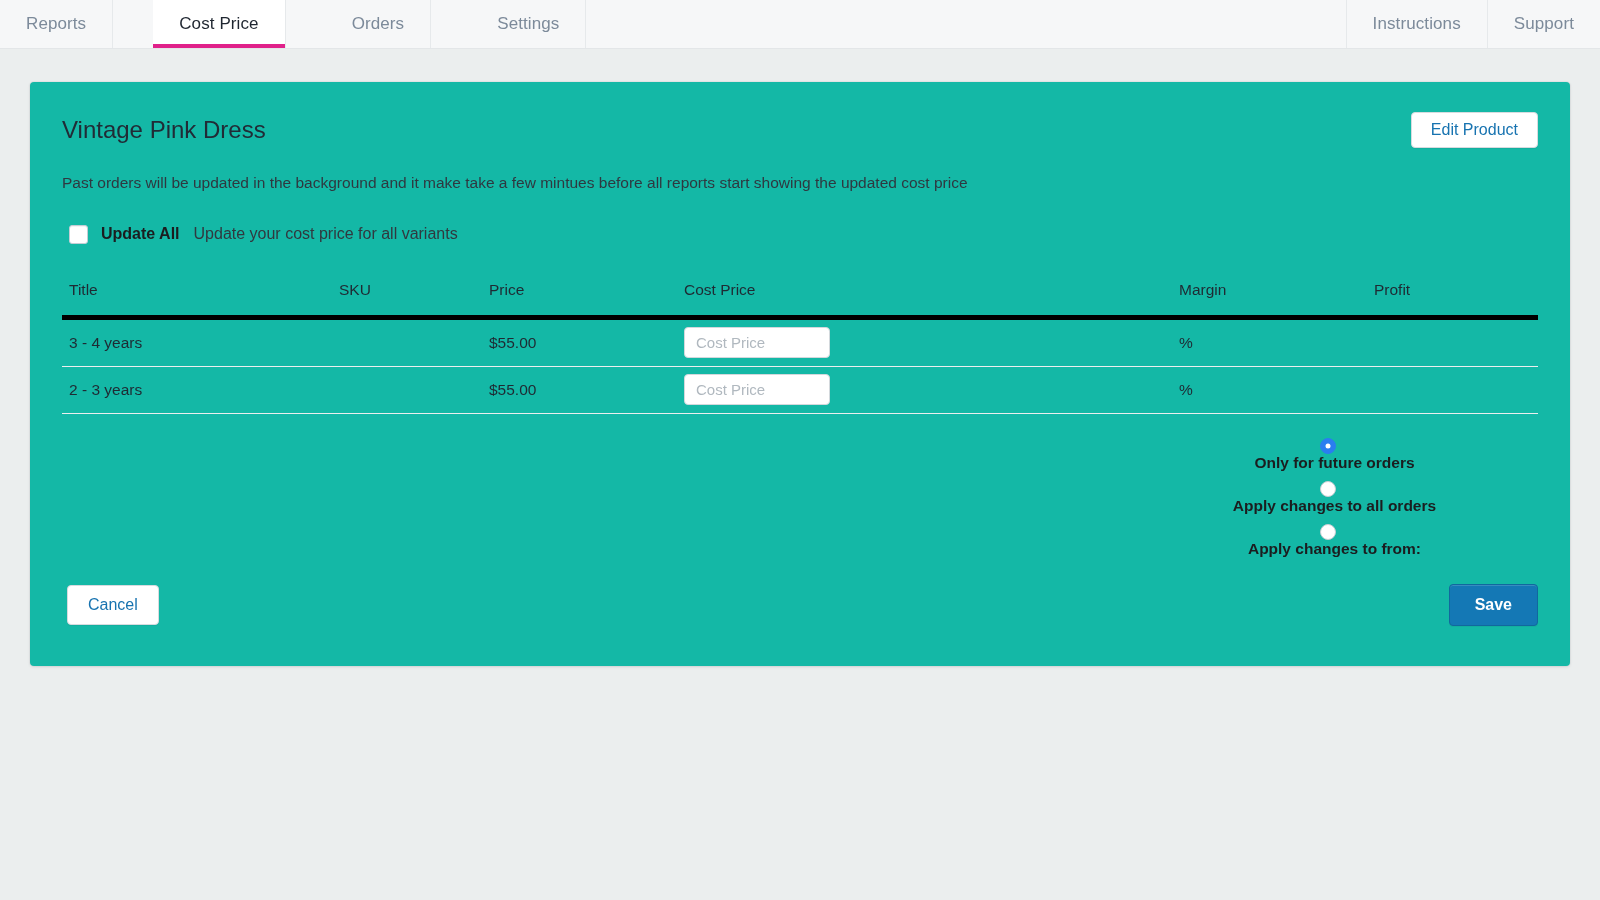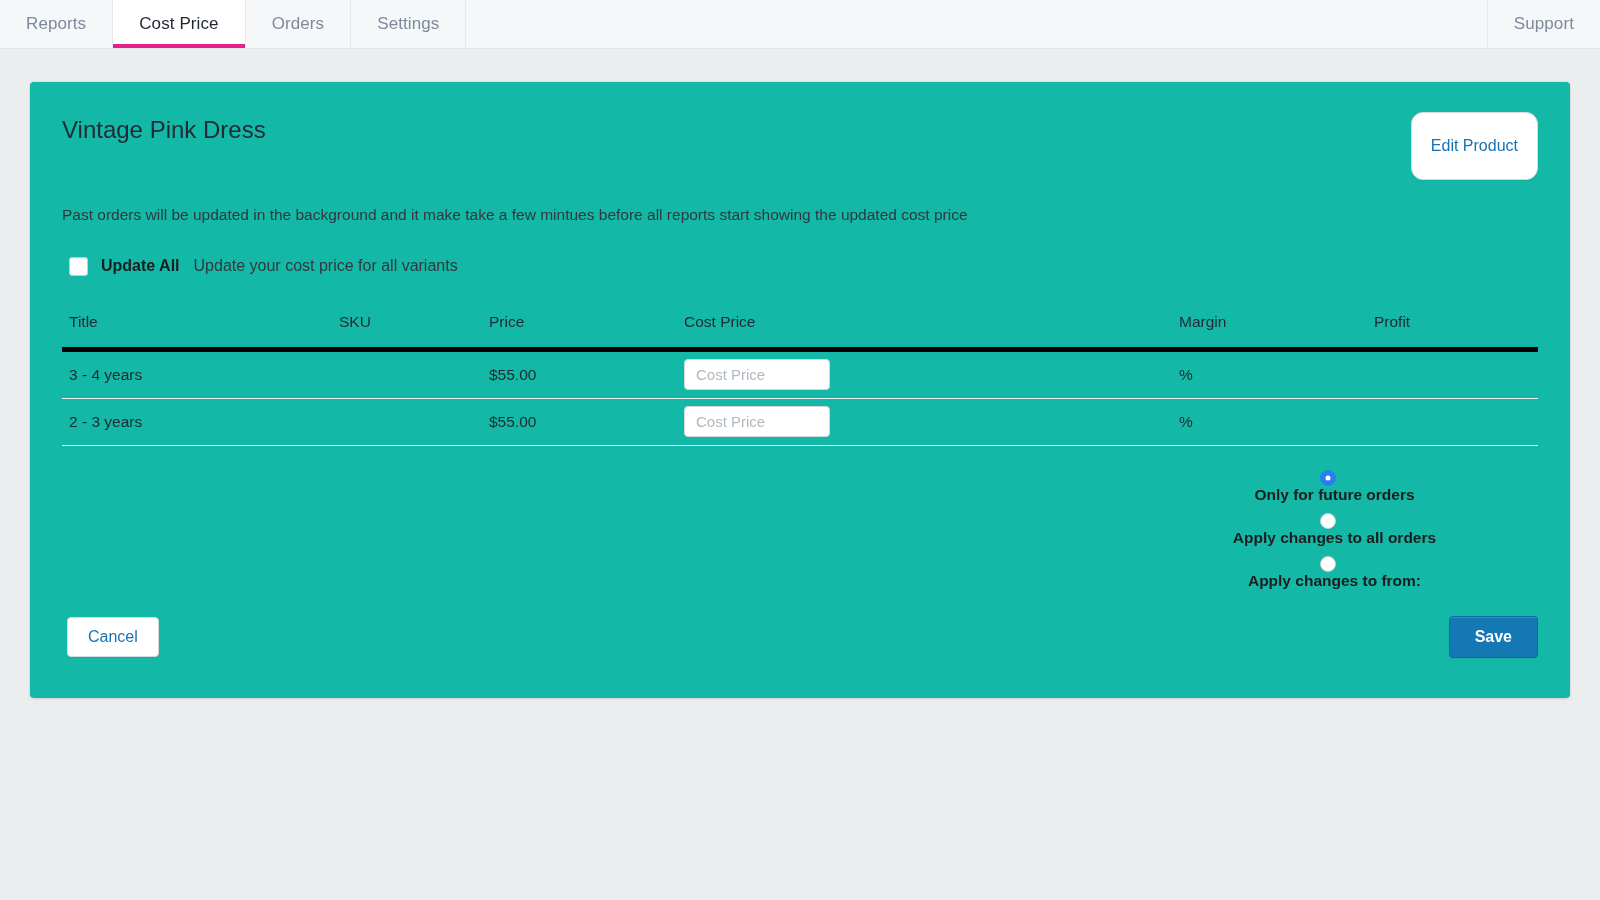--- a/index.html
+++ b/index.html
@@ -20,20 +20,21 @@
     height: 49px;
     background: #f6f7f8;
     border-bottom: 1px solid #e3e6e8;
     display: flex;
     align-items: stretch;
     box-sizing: border-box;
   }
   .nav-left {
     display: flex;
     align-items: stretch;
+    gap: 40px;
   }
   .nav-right {
     display: flex;
     align-items: stretch;
     margin-left: auto;
   }
   .tab {
     display: flex;
     align-items: center;
     justify-content: center;
@@ -89,25 +90,25 @@
     color: #212b36;
     font-weight: 400;
     margin: 0;
     line-height: 1.2;
     padding-top: 4px;
   }
   .edit-product-btn {
     margin-left: auto;
     background: #ffffff;
     border: 1px solid #d7dbdf;
-    border-radius: 12px;
+    border-radius: 4px;
     color: #1773b0;
     font-size: 16px;
     font-family: inherit;
-    padding: 24px 19px;
+    padding: 8px 19px;
     cursor: pointer;
     box-shadow: 0 1px 0 rgba(22,29,37,0.05);
   }
 
   .subtext {
     font-size: 15.5px;
     color: #2f3840;
     margin-top: 24px;
     line-height: 1.4;
   }
@@ -277,20 +278,23 @@
       <span>Cost Price</span>
     </div>
     <div class="tab">
       <span>Orders</span>
     </div>
     <div class="tab">
       <span>Settings</span>
     </div>
   </div>
   <div class="nav-right">
+    <div class="tab">
+      <span>Instructions</span>
+    </div>
     <div class="tab">
       <span>Support</span>
     </div>
   </div>
 </div>
 
 <div class="page">
   <div class="card">
 
     <div class="card-head">

